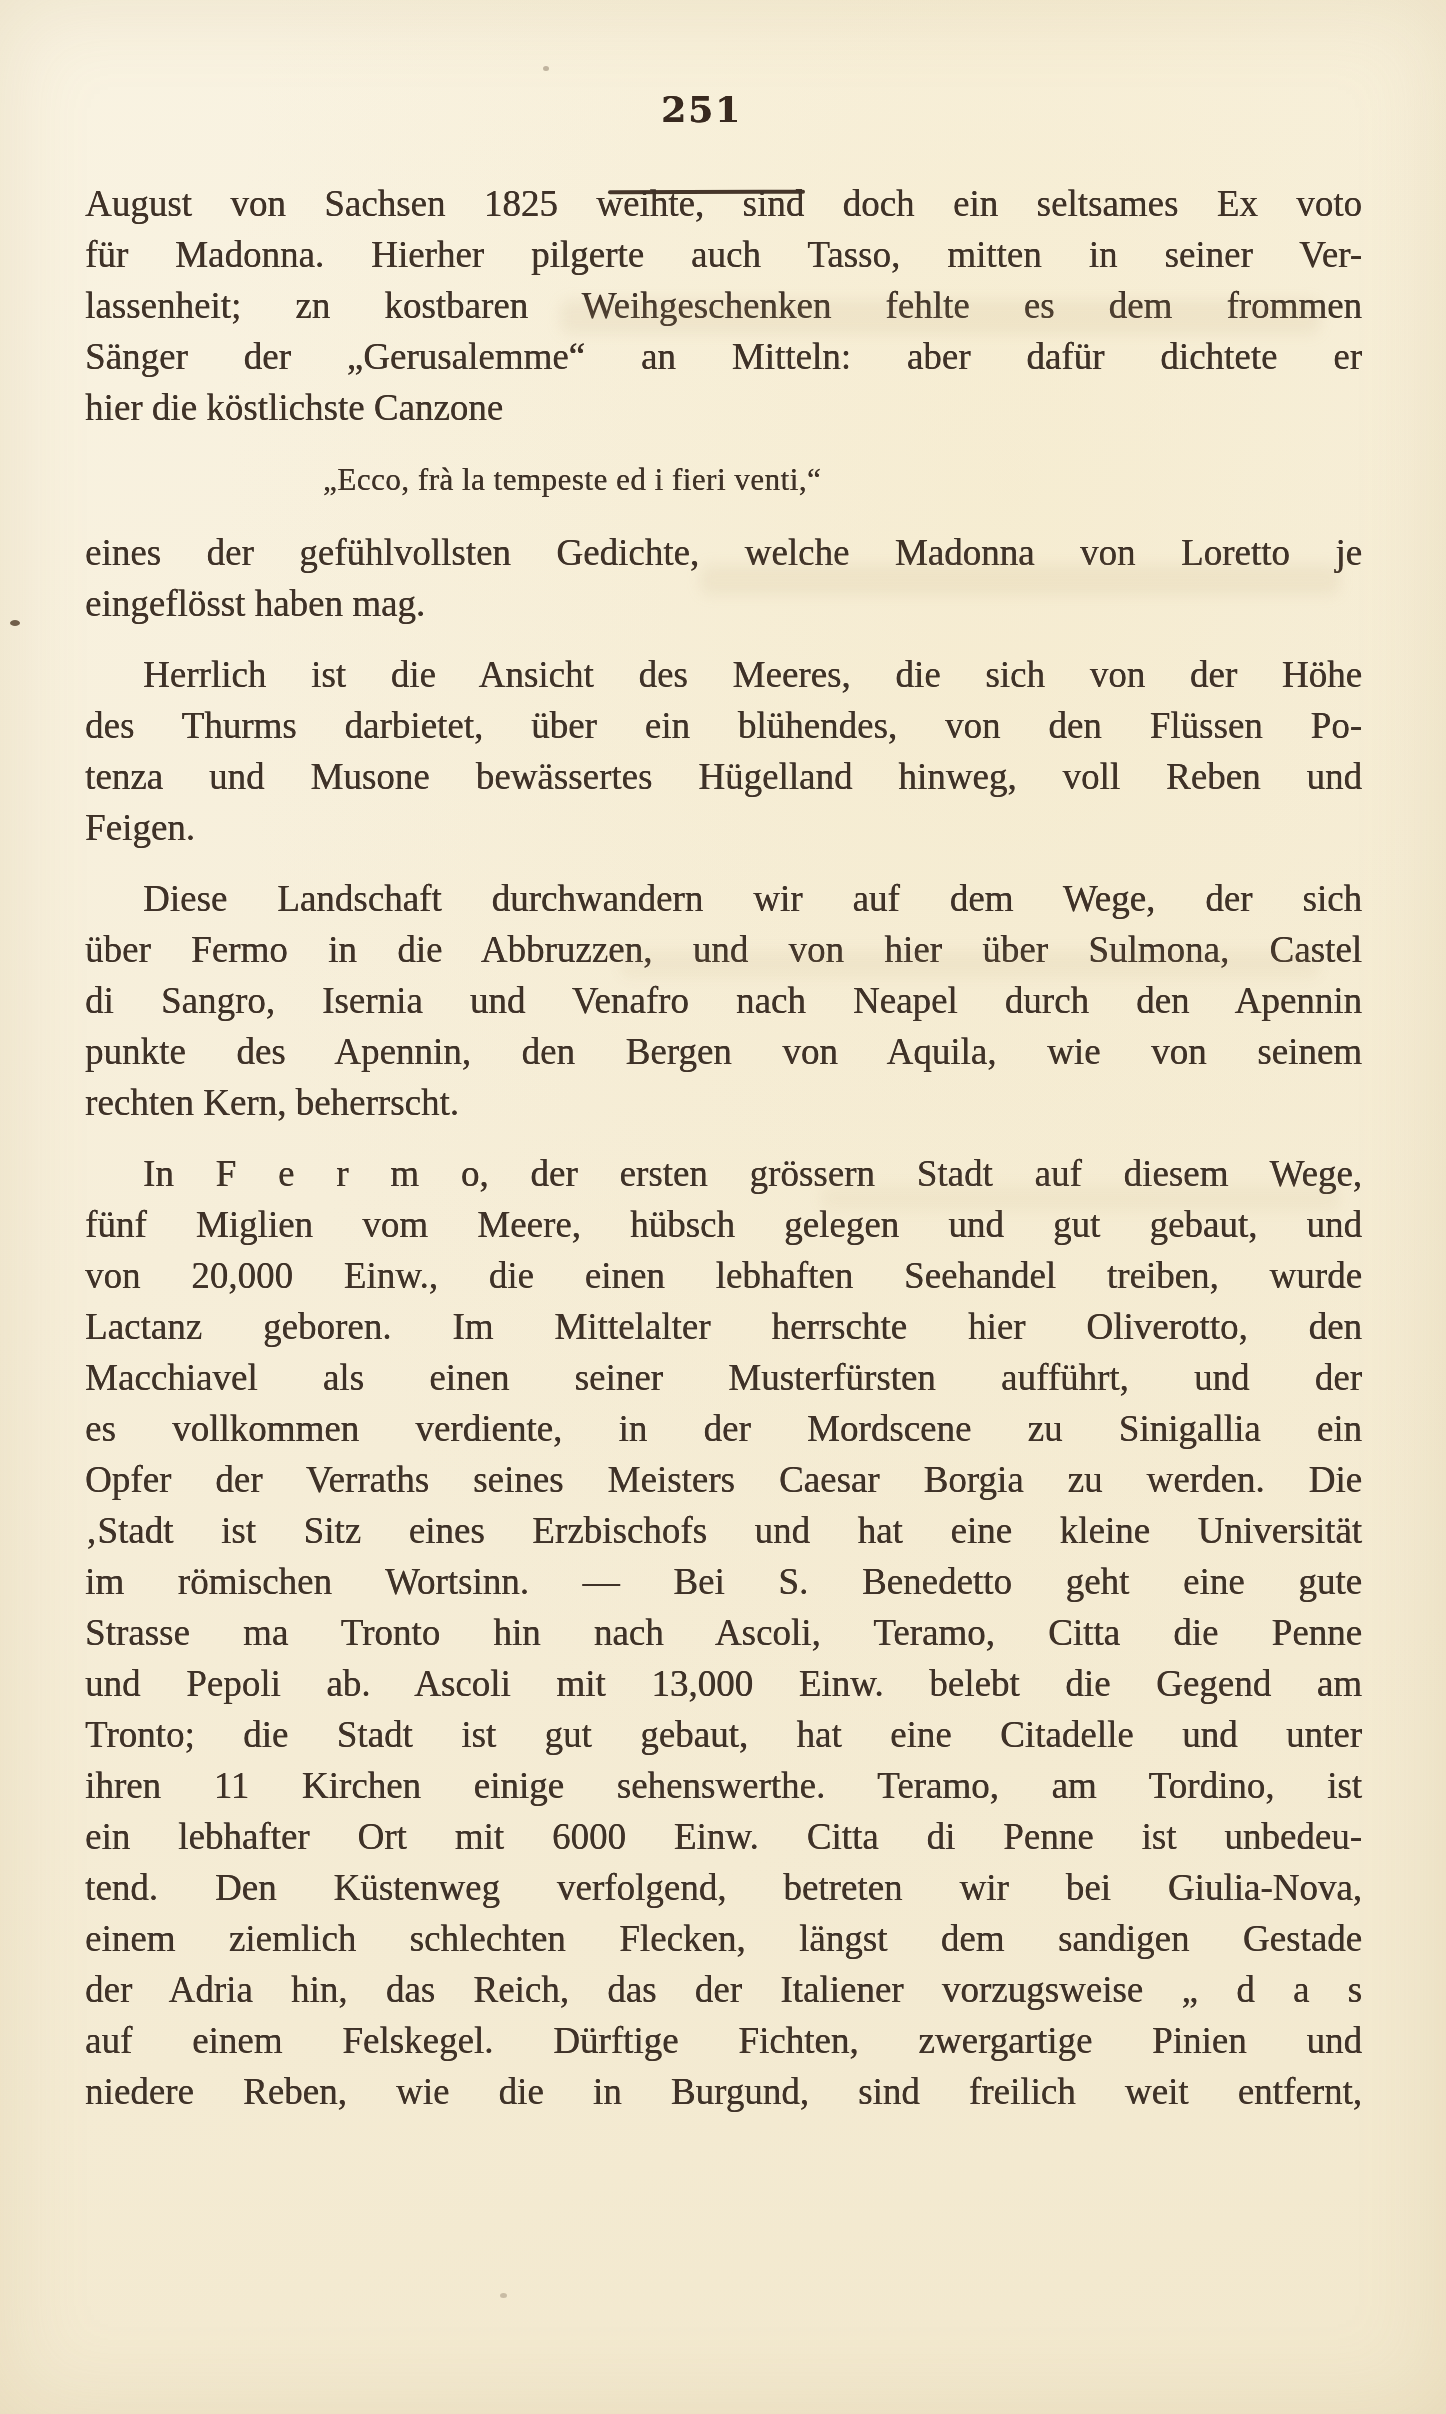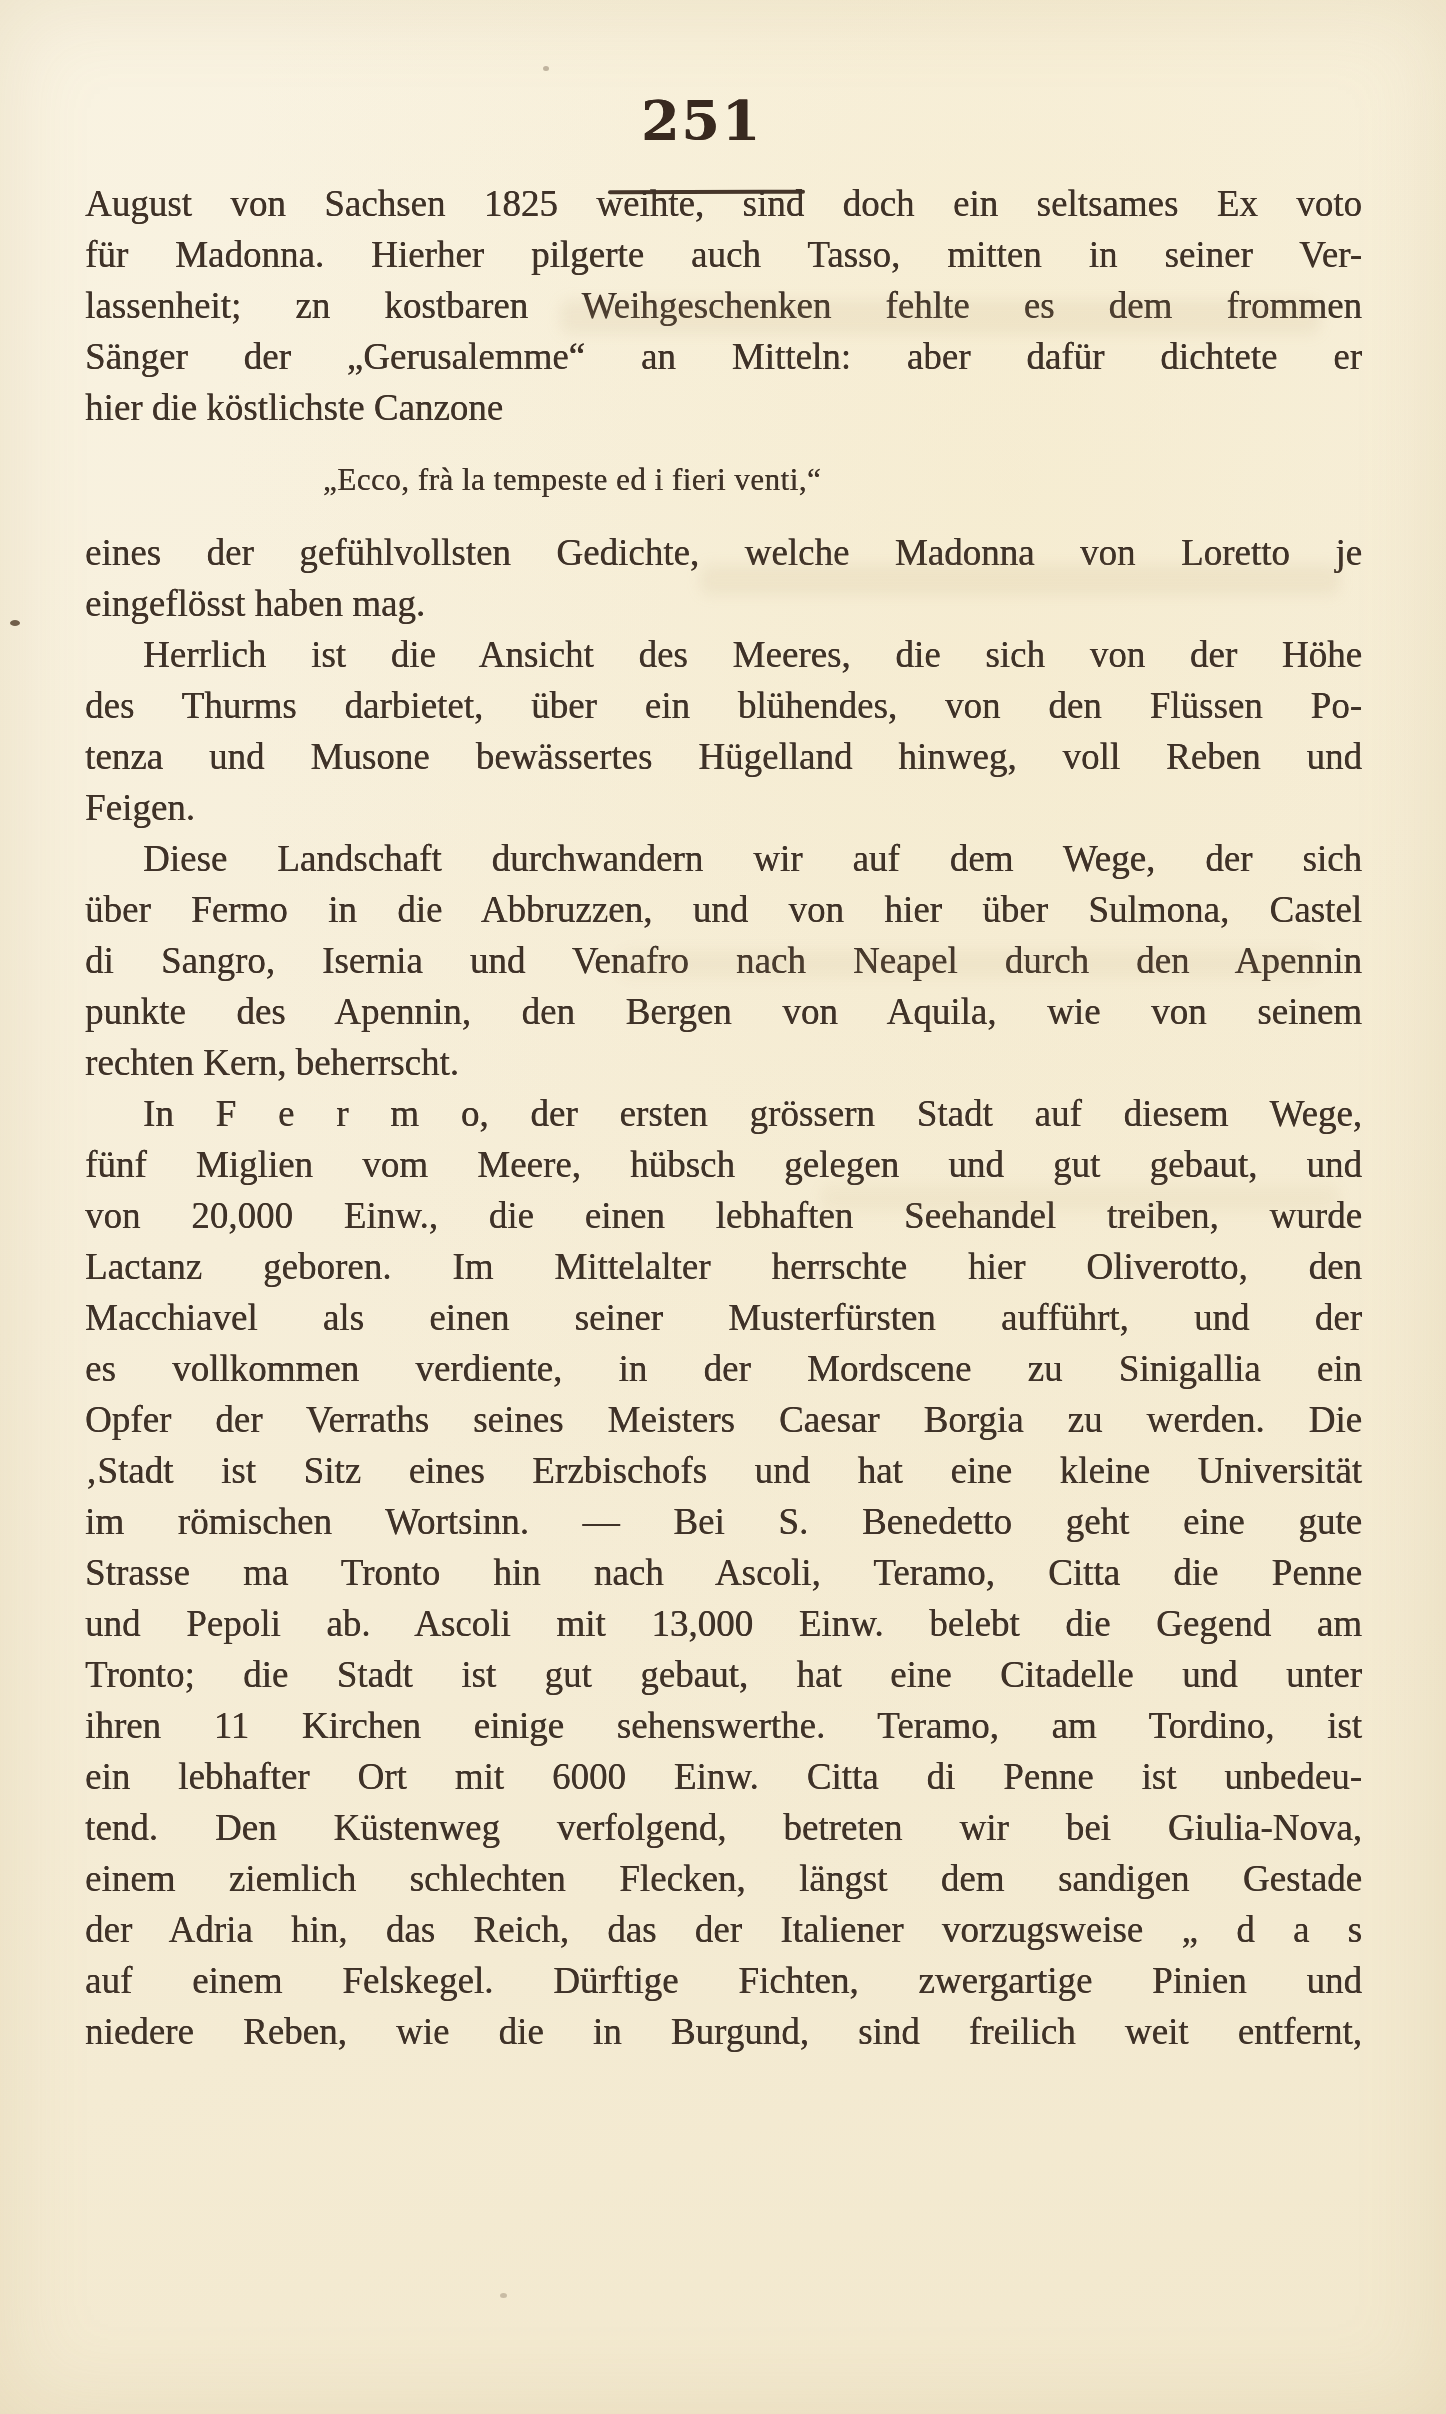--- a/index.html
+++ b/index.html
@@ -22,21 +22,21 @@
   
   .pagenum-wrap{
     position:absolute;
     left:85px; top:88px; width:1277px;
     text-align:center;
     transform:translateX(-22px);
   }
   .pagenum{
     font-family:"DejaVu Serif", serif;
     font-weight:bold;
-    font-size:55px;
+    font-size:36px;
     letter-spacing:2px;
     color:#38291f;
     text-shadow:0.5px 0 #38291f;
   }
   .rule{
     position:absolute;
     left:608px; top:190px;
     width:197px; height:4px;
     background:#46362a;
     border-radius:2px;
@@ -52,21 +52,21 @@
   }
   .line{
     height:51px;
     line-height:51px;
     white-space:normal;
     text-align:justify;
     text-align-last:justify;
     overflow:visible;
   }
   .line.nj{ text-align:right; text-align-last:left; }
-  .line.ind{ text-indent:58px; }
+  .line.ind{ text-indent:58px;margin-top:20px; }
   .quote-line{
     margin:26px 0 26px 238px;
     height:42px; line-height:42px;
     font-size:31px;
     text-align:left; text-align-last:left;
     letter-spacing:0.5px;
   }
   
   .speck{ position:absolute; border-radius:50%; background:#5a4632; }
   .speck.s1{ left:10px; top:620px; width:10px; height:6px; opacity:.85; }

